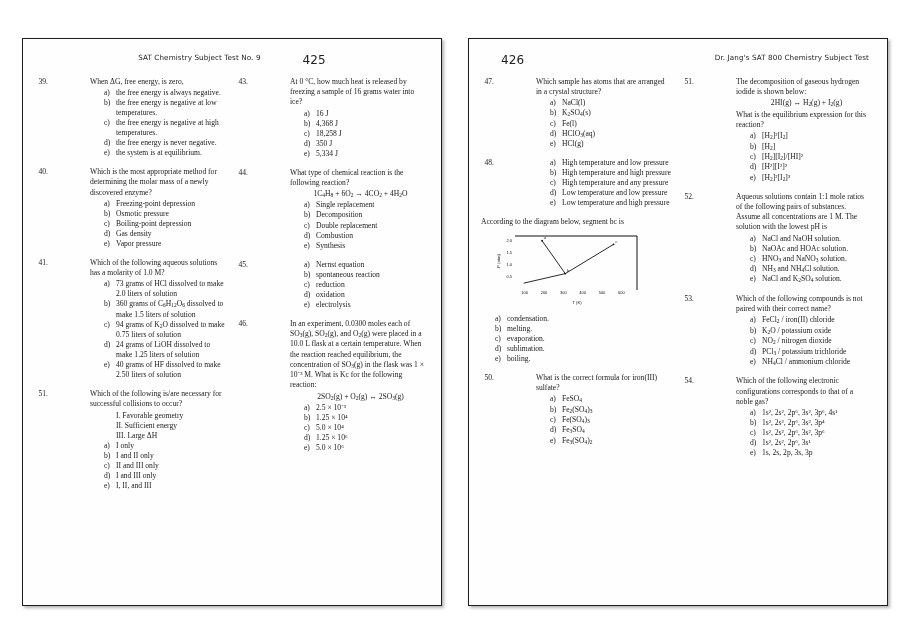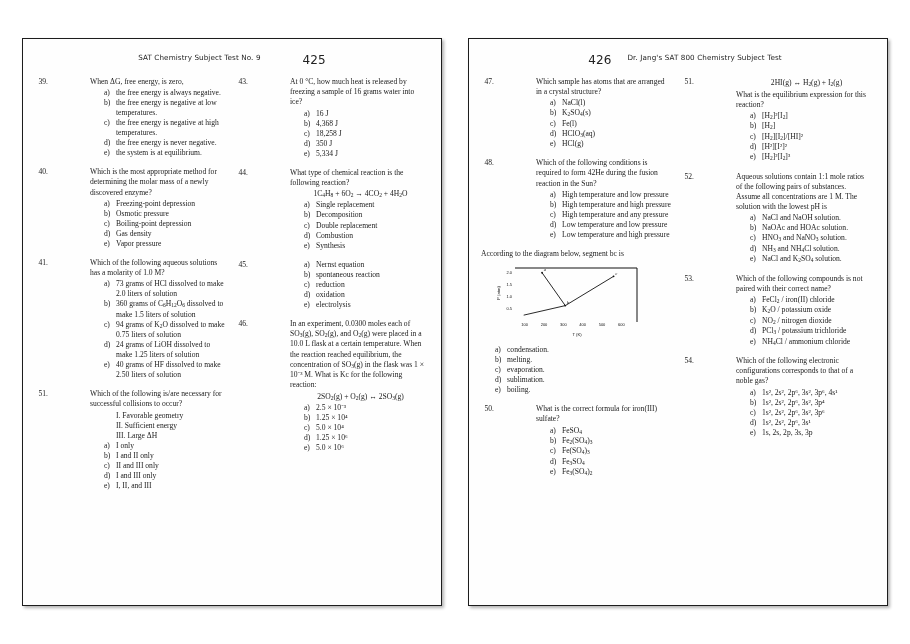--- a/index.html
+++ b/index.html
@@ -34,21 +34,21 @@
     font-family:"DejaVu Sans", sans-serif;
     font-size:7.2px;
     color:#222;
     display:flex;
     align-items:flex-end;
     padding:0 18px 0 18px;
     box-sizing:border-box;
     letter-spacing:0.1px;
   }
   .hdr-left{display:flex;width:100%;justify-content:center;gap:42px;}
-  .hdr-right{display:flex;width:100%;justify-content:center;gap:16px;padding-left:14px;}
+  .hdr-right{display:flex;width:100%;justify-content:space-between;gap:16px;padding-left:14px;}
   .hdr-pageno{font-size:12px;}
   .hdr-title{font-size:7.2px;}
 
   .cols{
     display:flex;
     padding:10px 12px 0 12px;
     box-sizing:border-box;
     gap:10px;
   }
   .col{
@@ -386,21 +386,20 @@
                 <li>
                   <span class="olab">e)</span>
                   <span class="otext">HCl(g)</span>
                 </li>
               </ul>
             </div>
           </div>
           <div class="q">
             <div class="qnum">48.</div>
             <div class="qbody">
-              <p class="qstem">Which of the following conditions is required to form 42He during the fusion reaction in the Sun?</p>
               <ul class="opts">
                 <li>
                   <span class="olab">a)</span>
                   <span class="otext">High temperature and low pressure</span>
                 </li>
                 <li>
                   <span class="olab">b)</span>
                   <span class="otext">High temperature and high pressure</span>
                 </li>
                 <li>
@@ -496,20 +495,21 @@
                   <span class="otext">Fe<sub>3</sub>(SO<sub>4</sub>)<sub>2</sub></span>
                 </li>
               </ul>
             </div>
           </div>
         </div>
       <div class="col">
           <div class="q">
             <div class="qnum">51.</div>
             <div class="qbody">
+              <p class="qstem">The decomposition of gaseous hydrogen iodide is shown below:</p>
               <div class="eq">2HI(g) ↔ H<sub>2</sub>(g) + I<sub>2</sub>(g)</div>
               <p class="qstem">What is the equilibrium expression for this reaction?</p>
               <ul class="opts">
                 <li>
                   <span class="olab">a)</span>
                   <span class="otext">[H<sub>2</sub>]²[I<sub>2</sub>]</span>
                 </li>
                 <li>
                   <span class="olab">b)</span>
                   <span class="otext">[H<sub>2</sub>]</span>

